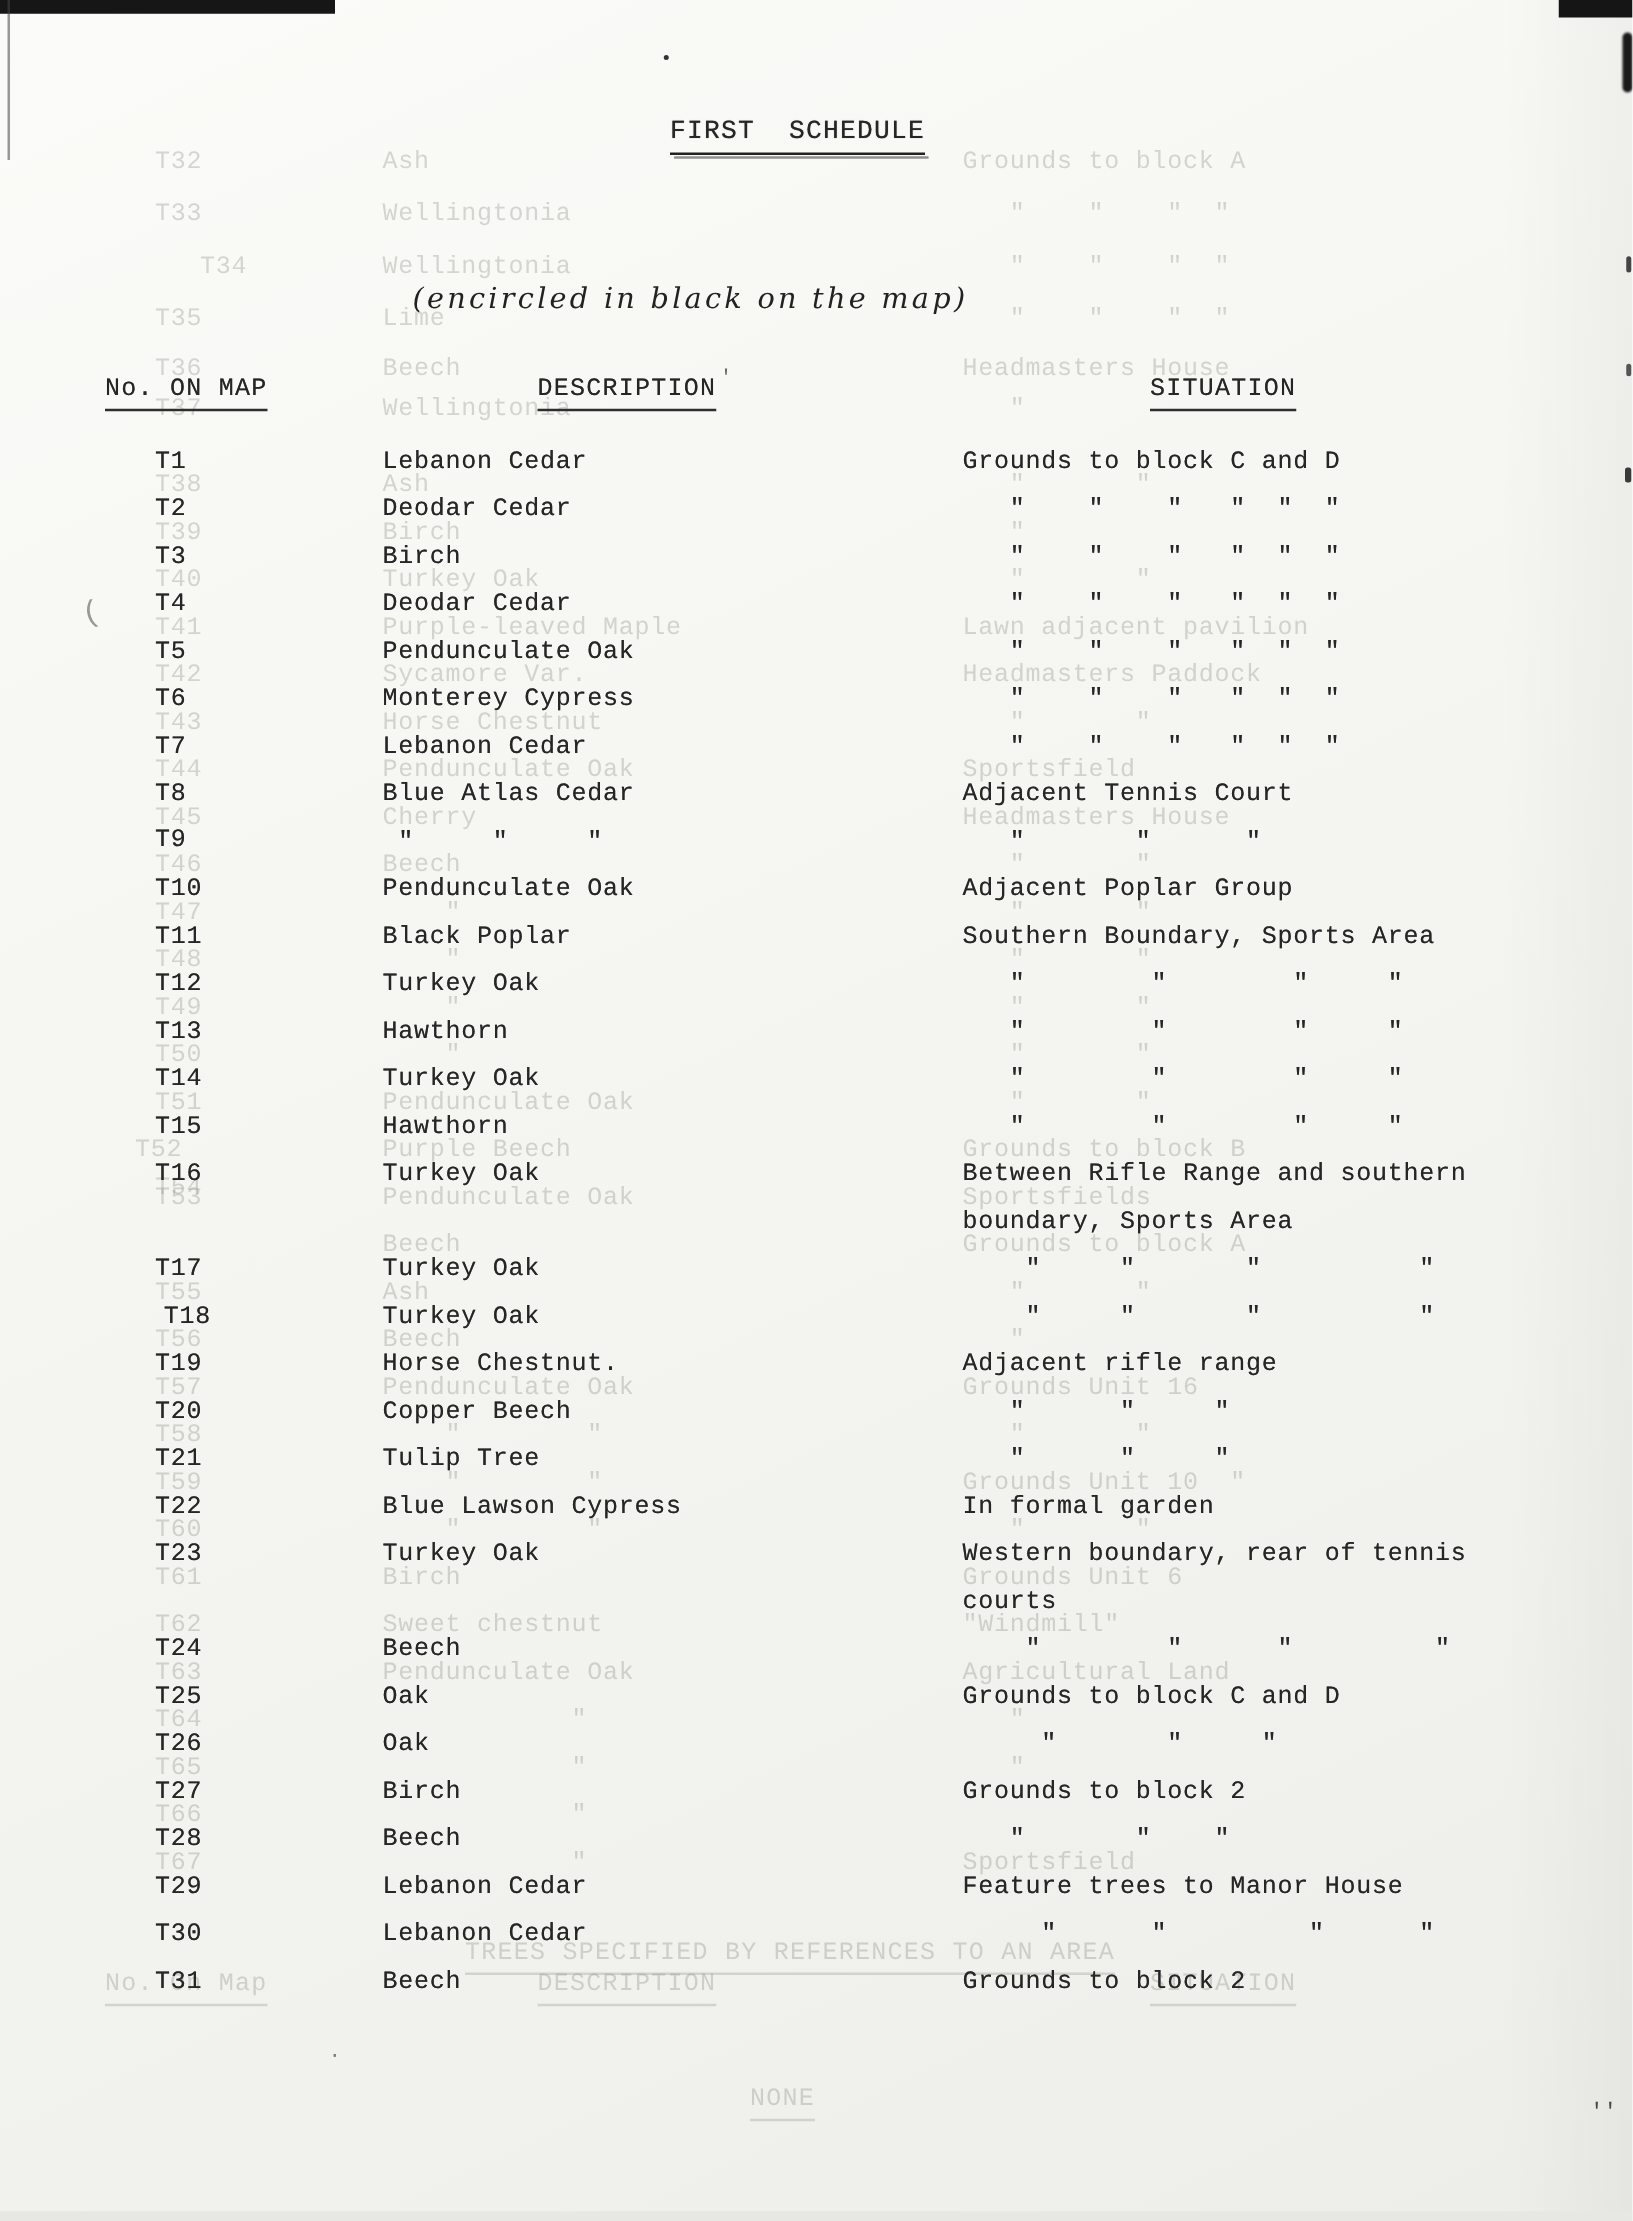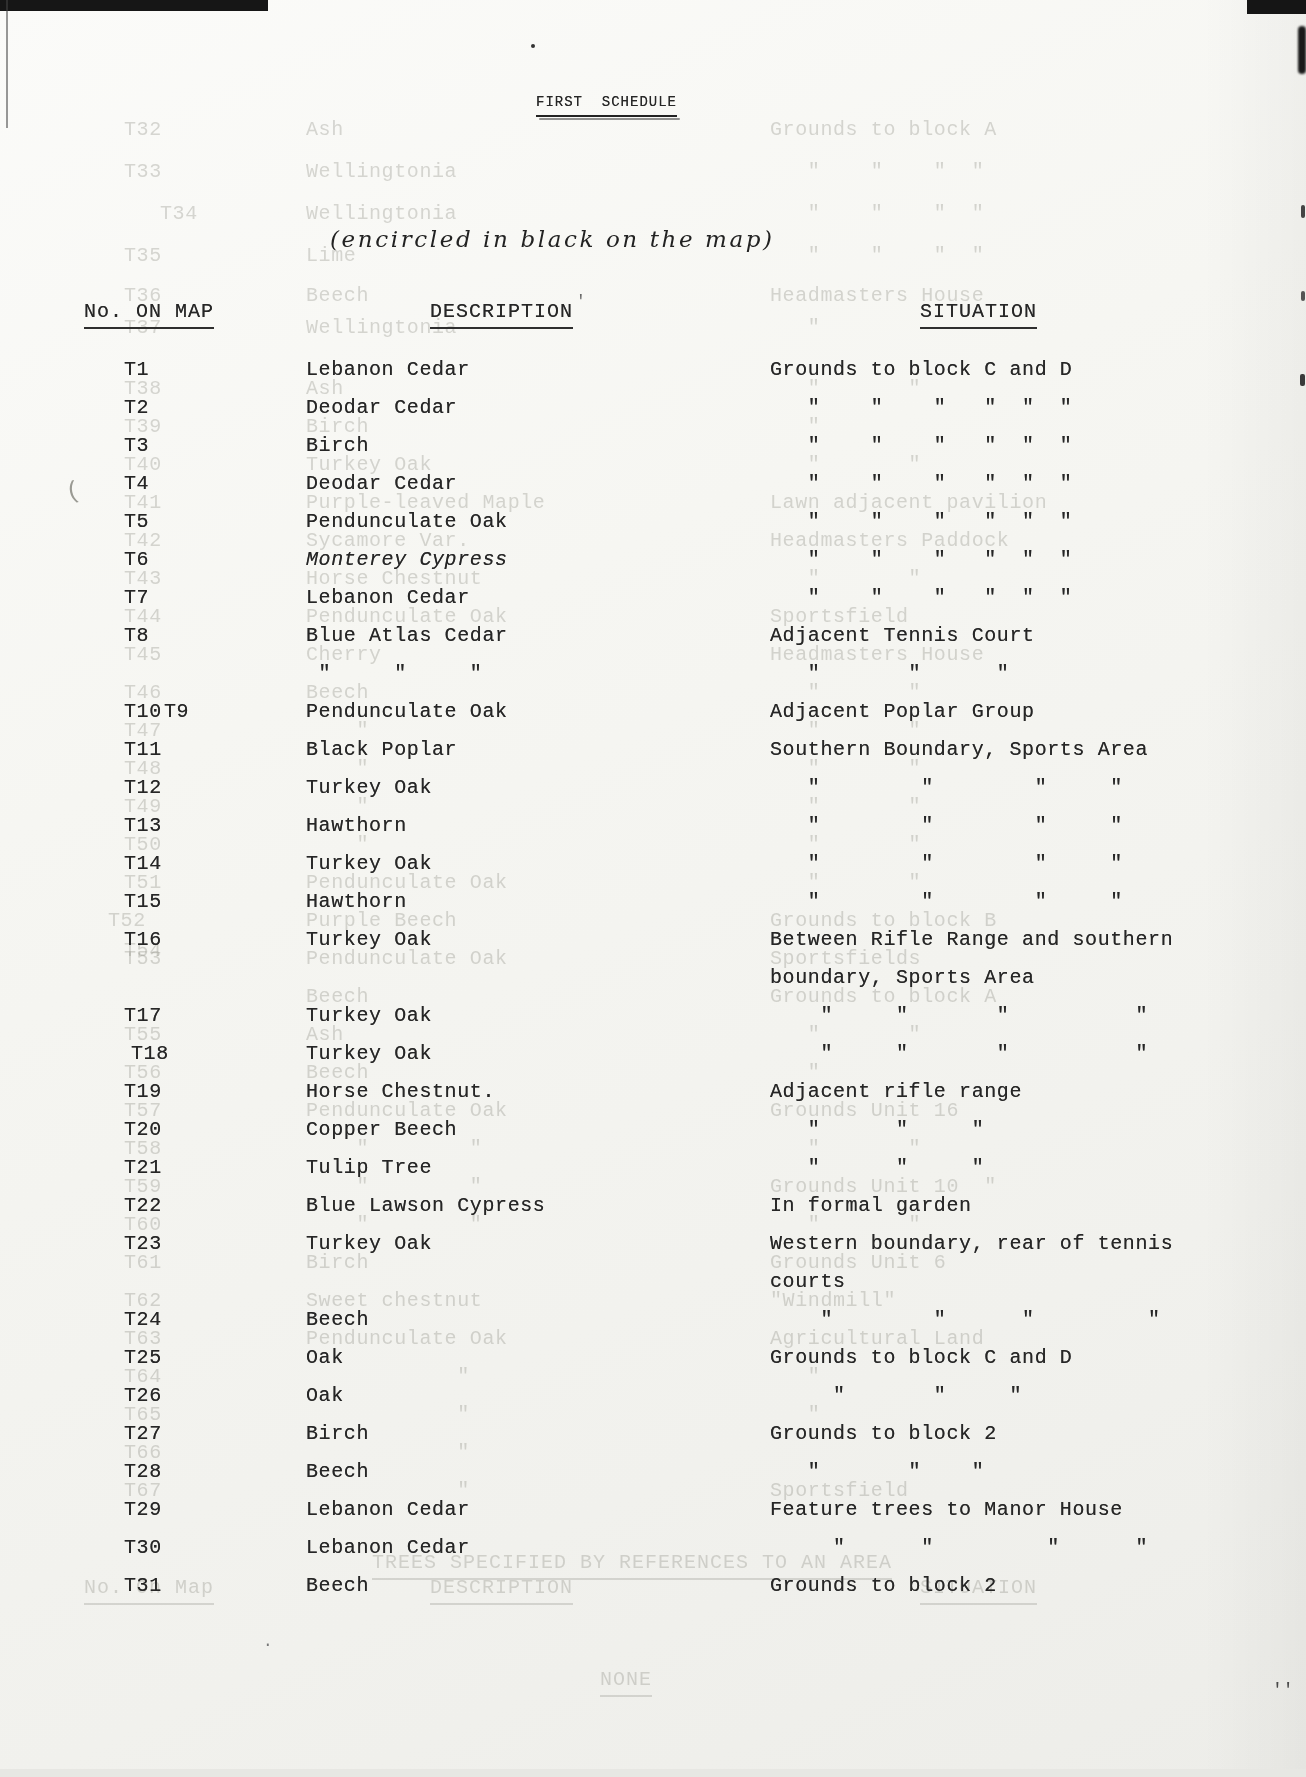--- a/index.html
+++ b/index.html
@@ -12,21 +12,21 @@
   .page{position:absolute;inset:0;}
   
   .page::after{content:"";position:absolute;inset:0;pointer-events:none;
     background:linear-gradient(to right,rgba(0,0,0,0) 92%,rgba(0,0,0,0.035) 100%);}
   .cell{position:absolute;white-space:pre;font-size:20px;line-height:24px;letter-spacing:0.6px;}
   
   #layer-main{position:absolute;inset:0;z-index:2;}
   #layer-main .cell{color:#262626;text-shadow:0 0 .5px rgba(30,30,30,.65);}
   .hdr{position:absolute;font-size:20px;letter-spacing:1px;white-space:pre;
        border-bottom:2px solid #2e2e2e;padding-bottom:4px;text-shadow:0 0 .5px rgba(30,30,30,.65);}
-  .title{position:absolute;font-size:14px;letter-spacing:1px;white-space:pre;
+  .title{position:absolute;font-size:21px;letter-spacing:1px;white-space:pre;
          padding-bottom:5px;border-bottom:2px solid #222;text-shadow:0 0 .6px rgba(20,20,20,.7);}
   .title::after{content:"";position:absolute;left:3px;right:-3px;bottom:-5px;height:2px;
          background:rgba(40,40,40,.5);border-radius:2px;}
   .subtitle{position:absolute;font-family:"DejaVu Serif","Liberation Serif",serif;
          font-style:italic;font-size:23px;letter-spacing:2.6px;white-space:pre;color:#222;}
   
   #layer-ghost{position:absolute;inset:0;z-index:1;filter:blur(.4px);}
   #layer-ghost .cell{color:rgba(128,128,118,.30);}
   .g-hdr{position:absolute;font-size:20px;letter-spacing:1px;white-space:pre;
          color:rgba(128,128,118,.30);border-bottom:2px solid rgba(128,128,118,.26);padding-bottom:4px;}
@@ -256,35 +256,35 @@
           <div class="cell" style="top: 472px; left: 306px;">Deodar Cedar</div>
           <div class="cell" style="top: 472px; left: 770px;">   "    "    "   "  "  "</div>
         </div>
         <div>
           <div class="cell" style="top: 510px; left: 124px;">T5</div>
           <div class="cell" style="top: 510px; left: 306px;">Pendunculate Oak</div>
           <div class="cell" style="top: 510px; left: 770px;">   "    "    "   "  "  "</div>
         </div>
         <div>
           <div class="cell" style="top: 548px; left: 124px;">T6</div>
-          <div class="cell" style="top: 548px; left: 306px; font-style: italic;">Monterey Cypress</div>
+          <div class="cell" style="top: 548px; left: 306px;">Monterey Cypress</div>
           <div class="cell" style="top: 548px; left: 770px;">   "    "    "   "  "  "</div>
         </div>
         <div>
           <div class="cell" style="top: 586px; left: 124px;">T7</div>
           <div class="cell" style="top: 586px; left: 306px;">Lebanon Cedar</div>
           <div class="cell" style="top: 586px; left: 770px;">   "    "    "   "  "  "</div>
         </div>
         <div>
           <div class="cell" style="top: 624px; left: 124px;">T8</div>
           <div class="cell" style="top: 624px; left: 306px;">Blue Atlas Cedar</div>
           <div class="cell" style="top: 624px; left: 770px;">Adjacent Tennis Court</div>
         </div>
         <div>
-          <div class="cell" style="top: 700px; left: 124px; margin-left: 40px;">T9</div>
+          <div class="cell" style="top: 661px; left: 124px;">T9</div>
           <div class="cell" style="top: 662px; left: 306px;"> "     "     "</div>
           <div class="cell" style="top: 662px; left: 770px;">   "       "      "</div>
         </div>
         <div>
           <div class="cell" style="top: 700px; left: 124px;">T10</div>
           <div class="cell" style="top: 700px; left: 306px;">Pendunculate Oak</div>
           <div class="cell" style="top: 700px; left: 770px;">Adjacent Poplar Group</div>
         </div>
         <div>
           <div class="cell" style="top: 738px; left: 124px;">T11</div>

